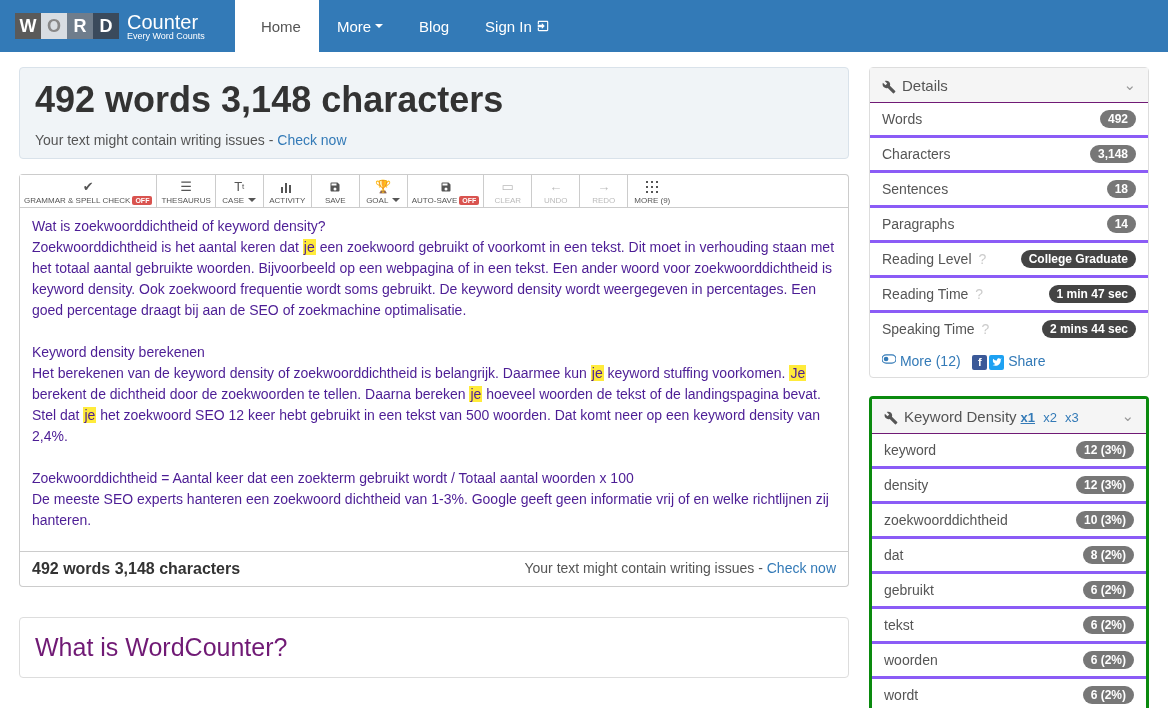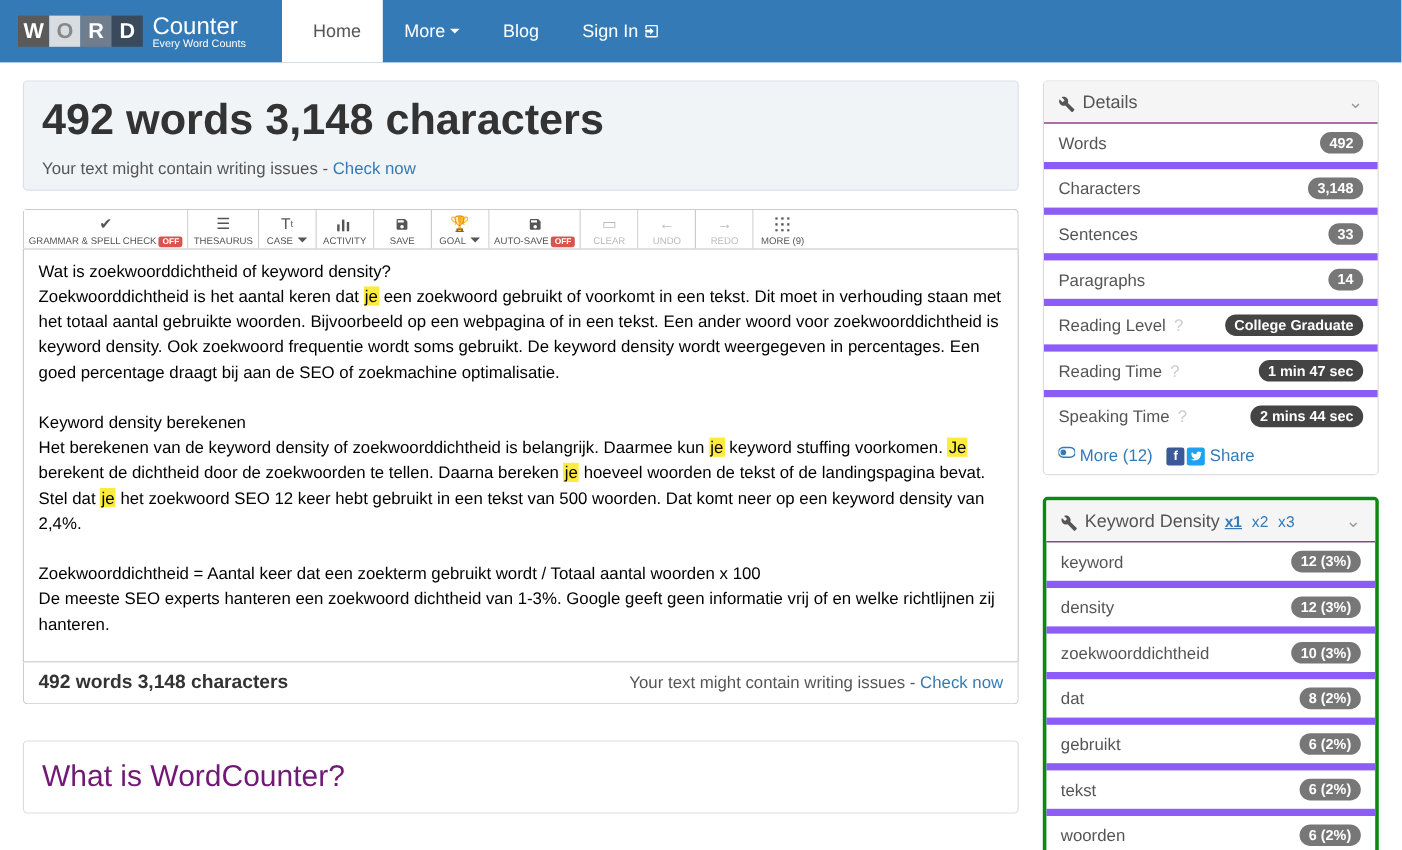--- a/index.html
+++ b/index.html
@@ -29,35 +29,35 @@
 .header-btn:first-child { border-radius: 4px 0 0 4px; border-right: none; }
 .header-btn:last-child { border-radius: 0 4px 4px 0; }
 .header-btn svg { width: 14px; height: 14px; display: block; margin: 0 auto 1px; }
 .header-sub { font-size: 14px; color: #555; margin-top: 12px; }
 .header-sub a { color: #337ab7; text-decoration: none; }
 .toolbar { display: flex; border: 1px solid #ccc; border-radius: 4px 4px 0 0; border-bottom: none; }
 .tool-btn { border-right: 1px solid #ccc; background: #fff; padding: 4px 4px 2px; text-align: center; cursor: pointer; font-size: 8px; color: #555; flex-shrink: 0; min-width: 48px; display: flex; flex-direction: column; align-items: center; justify-content: center; }
 .tool-btn:last-child { border-right: none; }
 .tool-icon { height: 16px; display: flex; align-items: center; justify-content: center; font-size: 13px; margin-bottom: 1px; }
 .off-badge { background: #d9534f; color: #fff; font-size: 7px; padding: 1px 3px; border-radius: 2px; margin-left: 2px; font-weight: bold; }
-.editor { border: 1px solid #ccc; padding: 8px 12px; font-size: 14px; line-height: 1.5; color: #000000; height: 345px; overflow-y: auto; position: relative; }
+.editor { border: 1px solid #ccc; padding: 8px 12px; font-size: 14px; line-height: 1.5; color: #4c1d95; height: 345px; overflow-y: auto; position: relative; }
 .editor::-webkit-scrollbar { width: 10px; }
 .editor::-webkit-scrollbar-thumb { background: #337ab7; border-radius: 2px; }
 .editor::-webkit-scrollbar-track { background: #f0f0f0; }
 .hl { background: #ffeb3b; padding: 0 1px; }
 .footer-bar { border: 1px solid #ccc; border-top: none; border-radius: 0 0 4px 4px; padding: 8px 12px; display: flex; justify-content: space-between; font-size: 16px; color: #333; }
 .footer-bar strong { font-weight: bold; }
 .footer-bar .link { color: #337ab7; text-decoration: none; font-size: 14px; }
 .about-panel { border: 1px solid #ddd; border-radius: 4px; margin-top: 30px; padding: 15px; }
 .about-panel h2 { font-size: 25px; font-weight: normal; color: #701a75; }
 .panel { border: 1px solid #ddd; border-radius: 4px; margin-bottom: 18px; }
 .panel-head { background: #f5f5f5; border-bottom: 1px solid #701a75; padding: 8px 12px; font-size: 15px; color: #555; display: flex; align-items: flex-end; }
 .panel-head svg { width: 14px; height: 14px; margin-right: 6px; }
 .panel-head .chev { margin-left: auto; color: #999; }
-.panel-row { border-bottom: 6px solid #8b5cf6; padding: 7px 12px; display: flex; justify-content: space-between; align-items: center; font-size: 14px; color: #555; }
+.panel-row { border-bottom: 3px solid #8b5cf6; padding: 7px 12px; display: flex; justify-content: space-between; align-items: center; font-size: 14px; color: #555; }
 .panel-row:last-child { border-bottom: none; }
 .badge { background: #777; color: #fff; border-radius: 10px; padding: 2px 8px; font-size: 12px; font-weight: bold; white-space: nowrap; }
 .badge-dk { background: #444; }
 .kd-panel { border: 3px solid #0a8a0e; border-radius: 4px; }
 .kd-links a { color: #337ab7; text-decoration: none; font-size: 13px; margin-left: 4px; }
 .kd-links a.active { font-weight: bold; text-decoration: underline; }
 .more-row { padding: 7px 12px; font-size: 14px; }
 .more-row a { color: #337ab7; text-decoration: none; }
 .help { color: #ccc; margin-left: 3px; cursor: help; }
 .share-icons { display: flex; align-items: center; gap: 2px; }
@@ -212,21 +212,21 @@
           <div class="panel-row">
             <span>Words</span>
             <span class="badge">492</span>
           </div>
           <div class="panel-row">
             <span>Characters</span>
             <span class="badge">3,148</span>
           </div>
           <div class="panel-row">
             <span>Sentences</span>
-            <span class="badge">33</span>
+            <span class="badge">18</span>
           </div>
           <div class="panel-row">
             <span>Paragraphs</span>
             <span class="badge">14</span>
           </div>
           <div class="panel-row">
             <span>Reading Level <span class="help">?</span></span>
             <span class="badge badge-dk">College Graduate</span>
           </div>
           <div class="panel-row">

